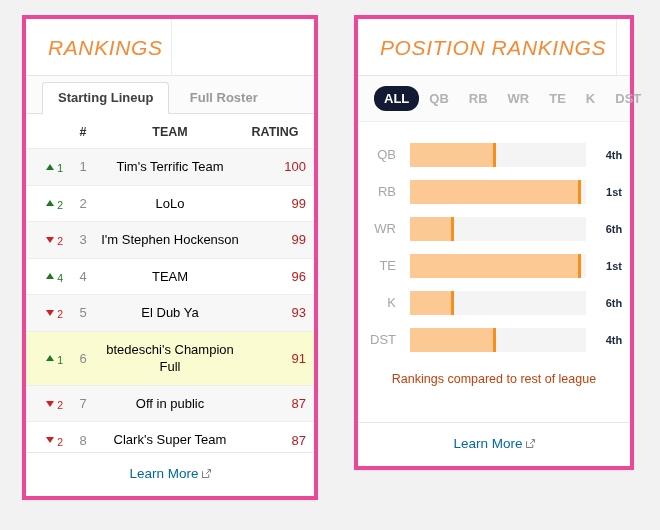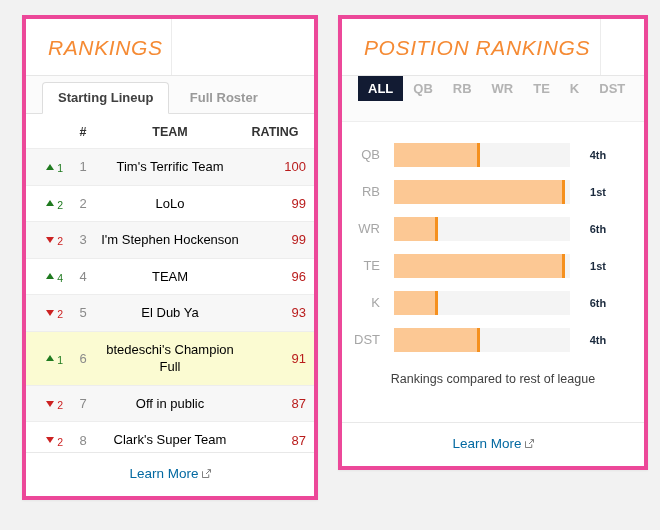--- a/index.html
+++ b/index.html
@@ -146,42 +146,43 @@
     border-left: 4px solid transparent;
     border-right: 4px solid transparent;
     border-top: 6px solid #cc2222;
   }
   .move-num { font-size: 10.5px; vertical-align: middle; }
   .move-num.up   { color: #1f7a1f; }
   .move-num.down { color: #cc2222; }
 
   
   #position-card {
-    left: 338px;
+    left: 354px;
     top: 15px;
-    width: 310px;
+    width: 280px;
     height: 455px;
   }
   #position-card .header-divider { left: 258px; }
 
   .pos-tabs {
     height: 46px;
     background: #fbfbfb;
     border-bottom: 1px solid #eeeeee;
     padding: 0 0 0 16px;
     box-sizing: border-box;
     white-space: nowrap;
   }
   .pos-tab {
     display: inline-block;
+    margin-top: 10px;
     padding: 5px 10px;
     font-size: 13px;
     font-weight: bold;
     color: #b3b3b3;
-    border-radius: 0;
+    border-radius: 12px;
     cursor: pointer;
     box-sizing: border-box;
   }
   .pos-tab.active {
     background: #121b33;
     color: #ffffff;
   }
 
   .bars-area {
     padding: 14px 0 4px 0;
@@ -218,21 +219,21 @@
     width: 56px;
     text-align: center;
     font-size: 11px;
     font-weight: bold;
     color: #1b2a3d;
     flex: 0 0 auto;
   }
   .bars-caption {
     text-align: center;
     font-size: 12.5px;
-    color: #404040;
+    color: #c2410c;
     padding: 10px 0 16px 0;
   }
 
   
   .card-footer {
     position: absolute;
     left: 0; right: 0; bottom: 0;
     height: 44px;
     border-top: 1px solid #e8e8e8;
     background: #ffffff;

